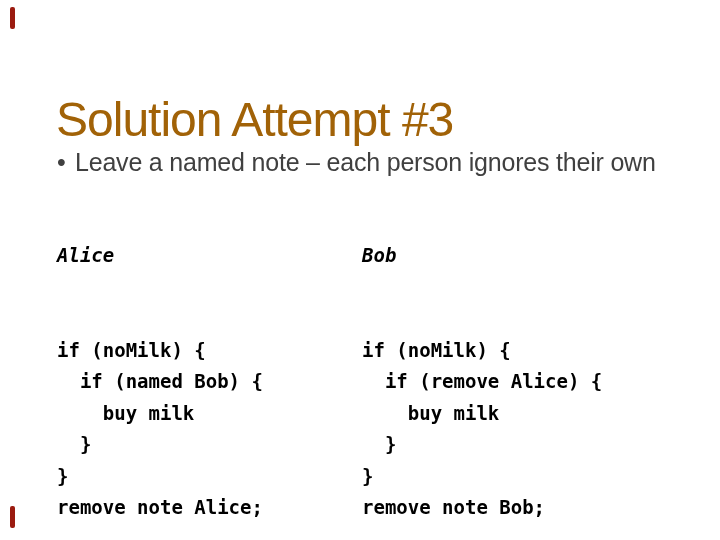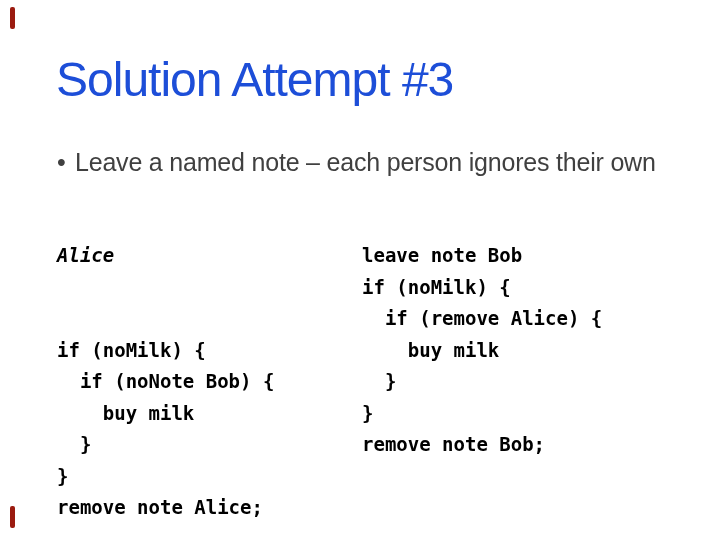--- a/index.html
+++ b/index.html
@@ -68,26 +68,27 @@
   .code-line   { white-space: pre; }
 </style>
 </head>
 <body>
 
 <div class="slide">
 
   <div class="edge-mark top" style="background: rgb(155, 27, 16);"></div>
   <div class="edge-mark bottom" style="background: rgb(155, 27, 16);"></div>
 
-  <h1 class="title" style="color: #1d4ed8;">Solution Attempt #3</h1>
+  <h1 class="title" style="color: #a16207; margin-top: 40px;">Solution Attempt #3</h1>
 
   <div class="bullet-line"><span class="bullet-dot">•</span><span>Leave a named note – each person ignores their own</span></div>
 
   <div class="code-col left">
     <div class="code-header">Alice</div>
-    <div><div class="code-line">if (noMilk) {</div><div class="code-line">  if (noNote Bob) {</div><div class="code-line">    buy milk</div><div class="code-line">  }</div><div class="code-line">}</div><div class="code-line">remove note Alice;</div></div>
+    <div><div class="code-line">if (noMilk) {</div><div class="code-line">  if (named Bob) {</div><div class="code-line">    buy milk</div><div class="code-line">  }</div><div class="code-line">}</div><div class="code-line">remove note Alice;</div></div>
   </div>
 
   <div class="code-col right">
-    <div><div class="code-line">leave note Bob</div><div class="code-line">if (noMilk) {</div><div class="code-line">  if (remove Alice) {</div><div class="code-line">    buy milk</div><div class="code-line">  }</div><div class="code-line">}</div><div class="code-line">remove note Bob;</div></div>
+    <div class="code-header">Bob</div>
+    <div><div class="code-line">if (noMilk) {</div><div class="code-line">  if (remove Alice) {</div><div class="code-line">    buy milk</div><div class="code-line">  }</div><div class="code-line">}</div><div class="code-line">remove note Bob;</div></div>
   </div>
 
 </div>
 
 </body></html>

